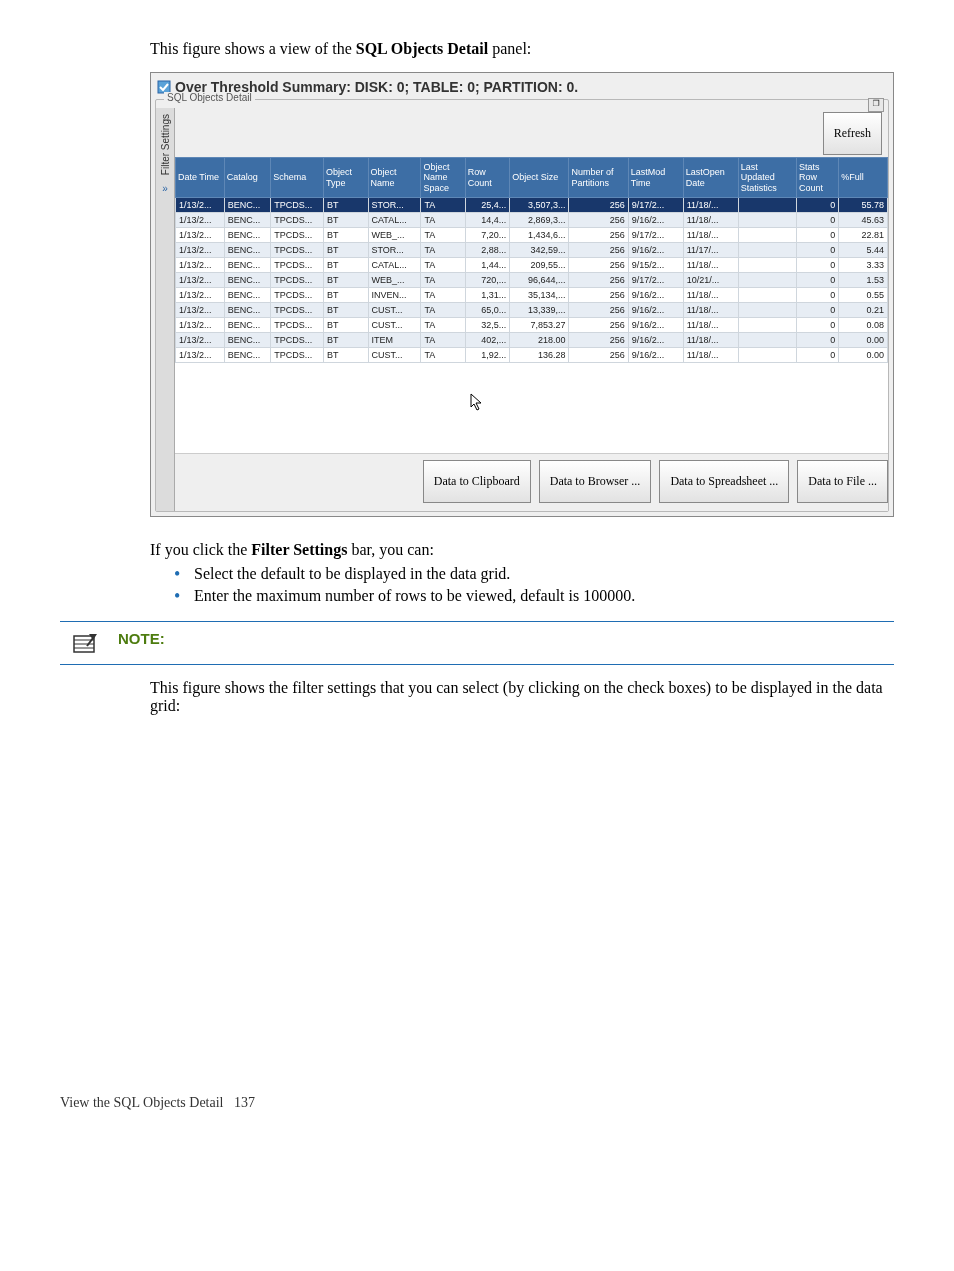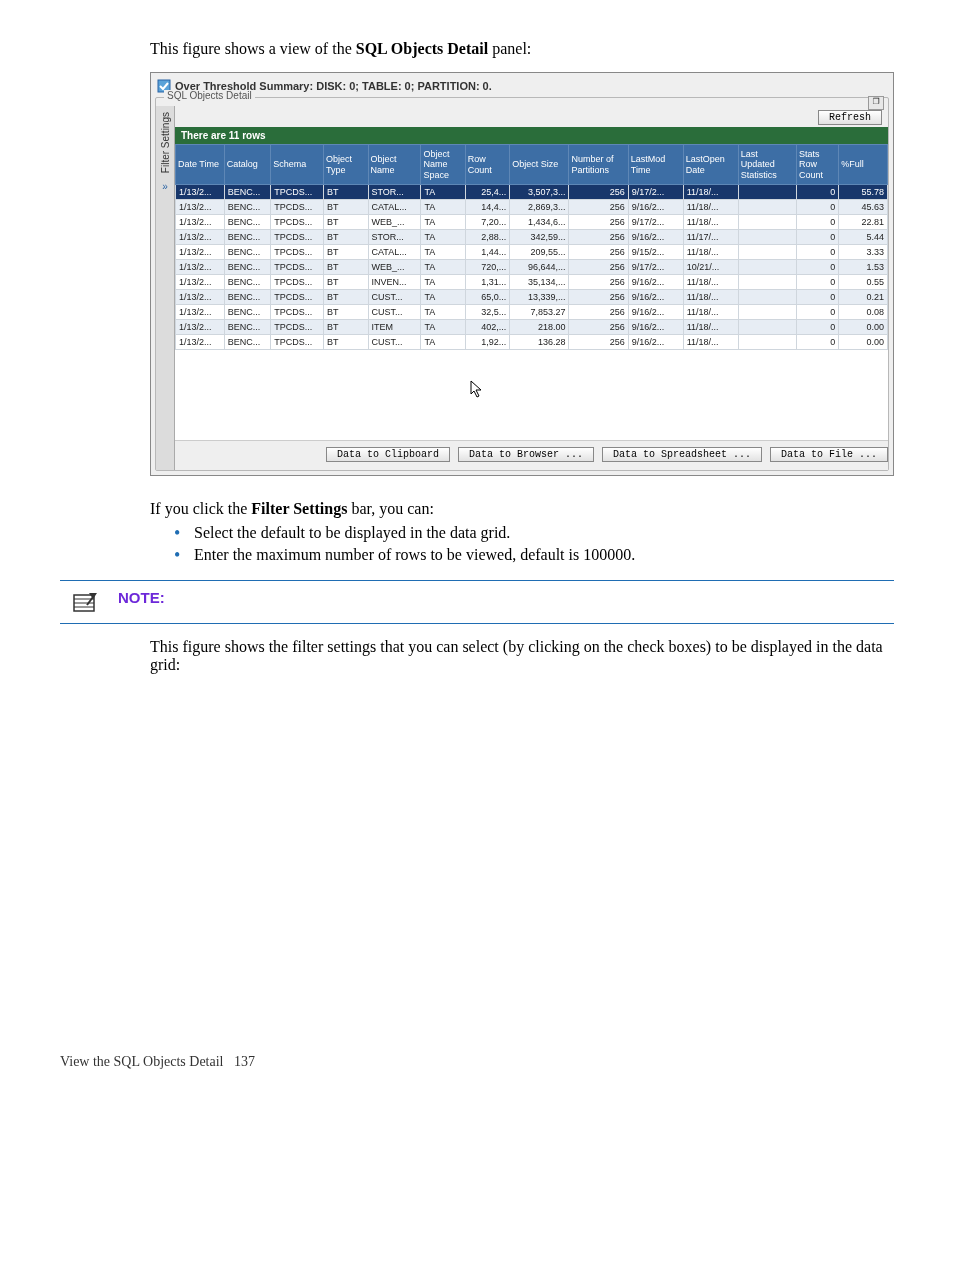--- a/index.html
+++ b/index.html
@@ -26,21 +26,21 @@
     color: #222;
     position: relative;
   }
   .panel-inner {
     padding: 4px;
   }
   .panel-title {
     display: flex;
     align-items: center;
     gap: 4px;
-    font-size: 11px;
+    font-size: 14px;
     font-weight: bold;
     padding: 2px 2px;
     color: #333;
   }
   .panel-title svg { flex: 0 0 auto; }
   .detail-group {
     border: 1px solid #b8b8b8;
     border-radius: 2px;
     margin-top: 2px;
     padding: 0;
@@ -98,23 +98,23 @@
     display: flex;
     flex-direction: column;
   }
   .refresh-row {
     display: flex;
     justify-content: flex-end;
     padding: 4px 6px 2px;
     background: #efefef;
   }
   .btn {
-    font-family: Liberation Mono, monospace;
-    font-size: 10px;
-    padding: 1px 10px;
+    font-family: Liberation Serif, serif;
+    font-size: 12px;
+    padding: 13px 10px;
     border: 1px solid #888;
     background: linear-gradient(#fff,#e2e2e2);
     cursor: pointer;
   }
   .status-bar {
     background: #2a6d3a;
     color: #fff;
     font-size: 10px;
     font-weight: bold;
     padding: 3px 6px;
@@ -200,21 +200,21 @@
     padding: 8px 0;
     margin: 6px 0 14px 0;
   }
   .note-icon {
     width: 50px;
     display: flex;
     justify-content: center;
     padding-top: 2px;
   }
   .note-label {
-    color: #6d28d9;
+    color: #4d7c0f;
     font-family: Arial, sans-serif;
     font-weight: bold;
     font-size: 15px;
     margin-right: 14px;
     margin-left: 8px;
   }
   .note-text {
     font-size: 16px;
     padding-top: 1px;
   }
@@ -251,21 +251,20 @@
       <div class="detail-body">
         <div class="vertical-tab">
           <span class="vtab-label">Filter Settings</span>
           <span class="vtab-arrows">»</span>
         </div>
 
         <div class="grid-area">
           <div class="refresh-row">
             <button class="btn">Refresh</button>
           </div>
-          <div class="status-bar">There are 11 rows</div>
 
           <table class="grid">
             <colgroup>
               <col style="width:46px">
                 <col style="width:44px">
                 <col style="width:50px">
                 <col style="width:42px">
               <col style="width:50px">
                 <col style="width:42px">
                 <col style="width:42px">

